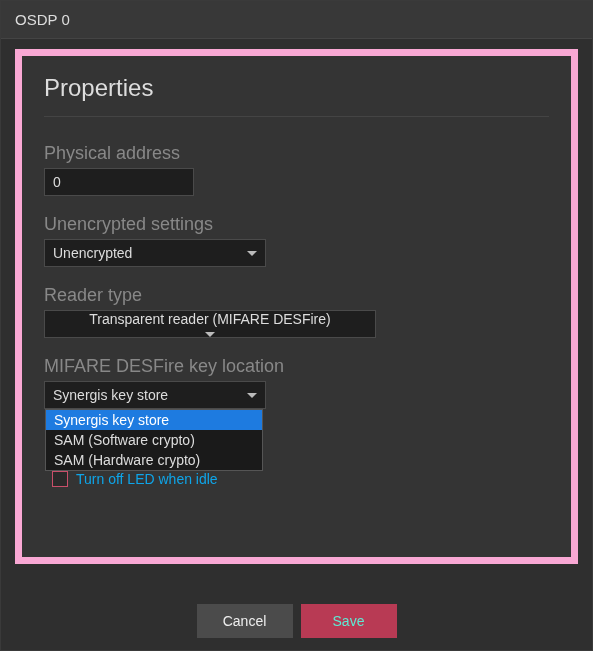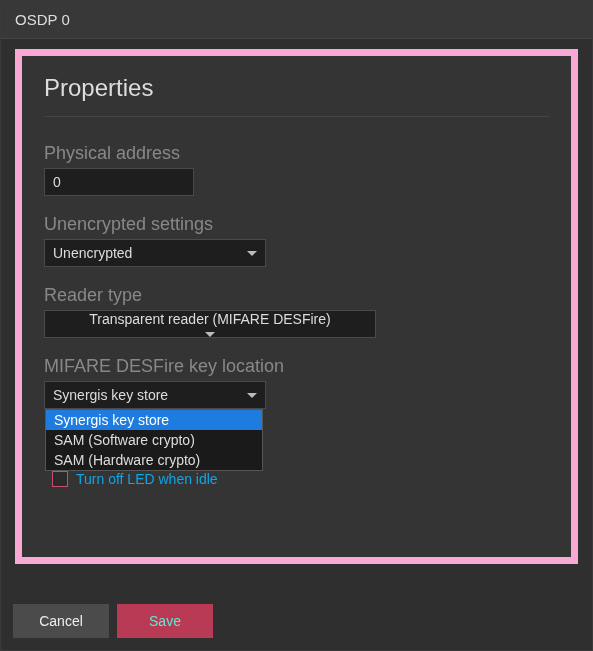--- a/index.html
+++ b/index.html
@@ -105,21 +105,21 @@
     width: 16px;
     height: 16px;
     border: 1px solid #c94f6a;
     background: #2a2a2a;
     cursor: pointer;
   }
   .cb-label { color: #0ea5e9; font-size: 14px; }
   .footer {
     margin-top: auto;
     display: flex;
-    justify-content: flex-start;
+    justify-content: center;
     gap: 8px;
     padding: 12px;
   }
   .btn {
     min-width: 96px;
     height: 34px;
     border: none;
     font-size: 14px;
     cursor: pointer;
     color: #eee;

